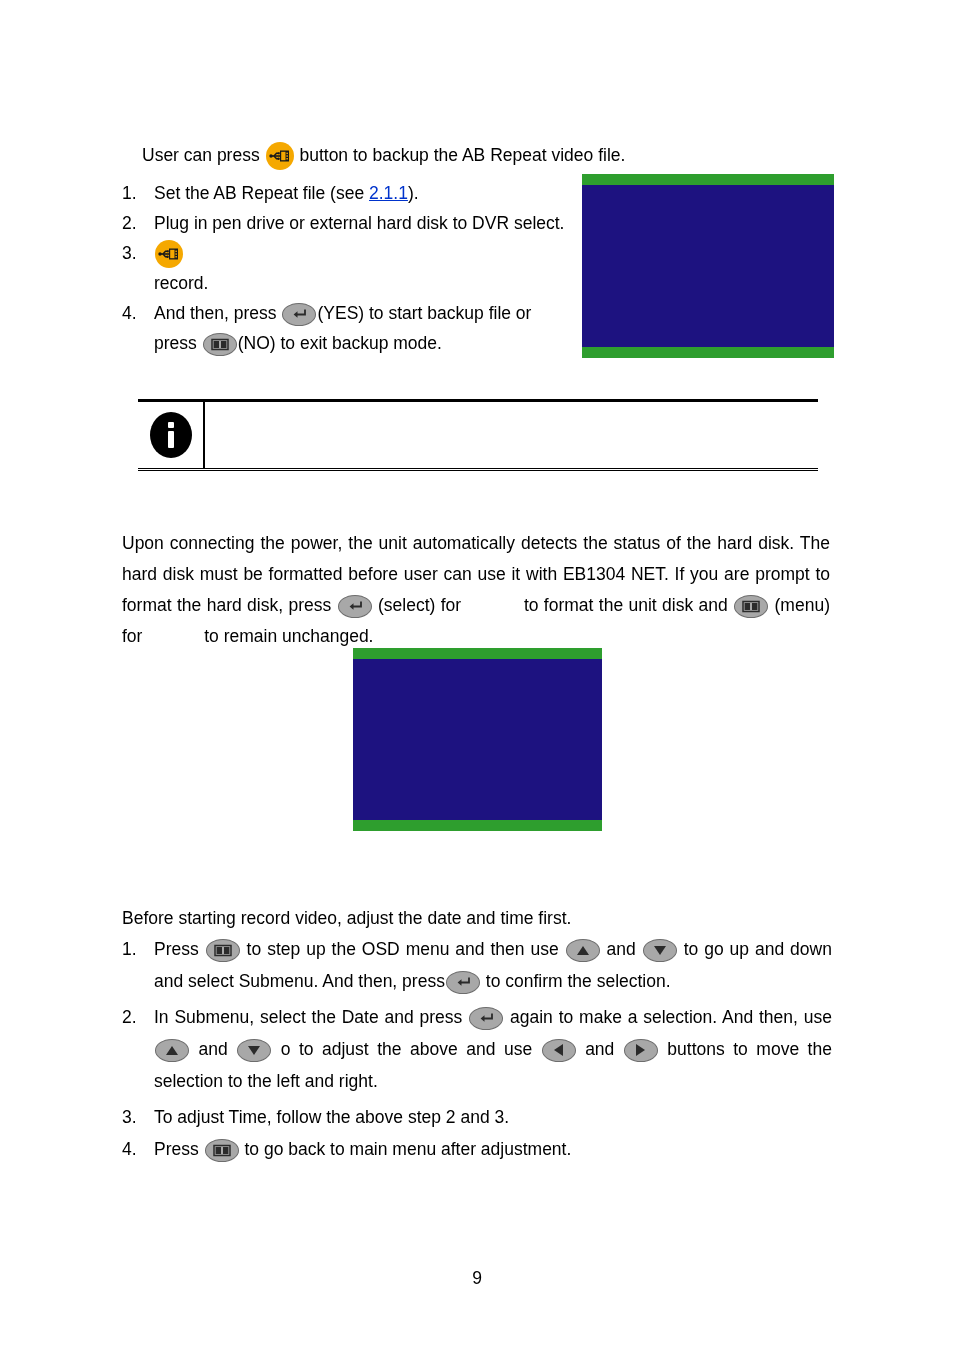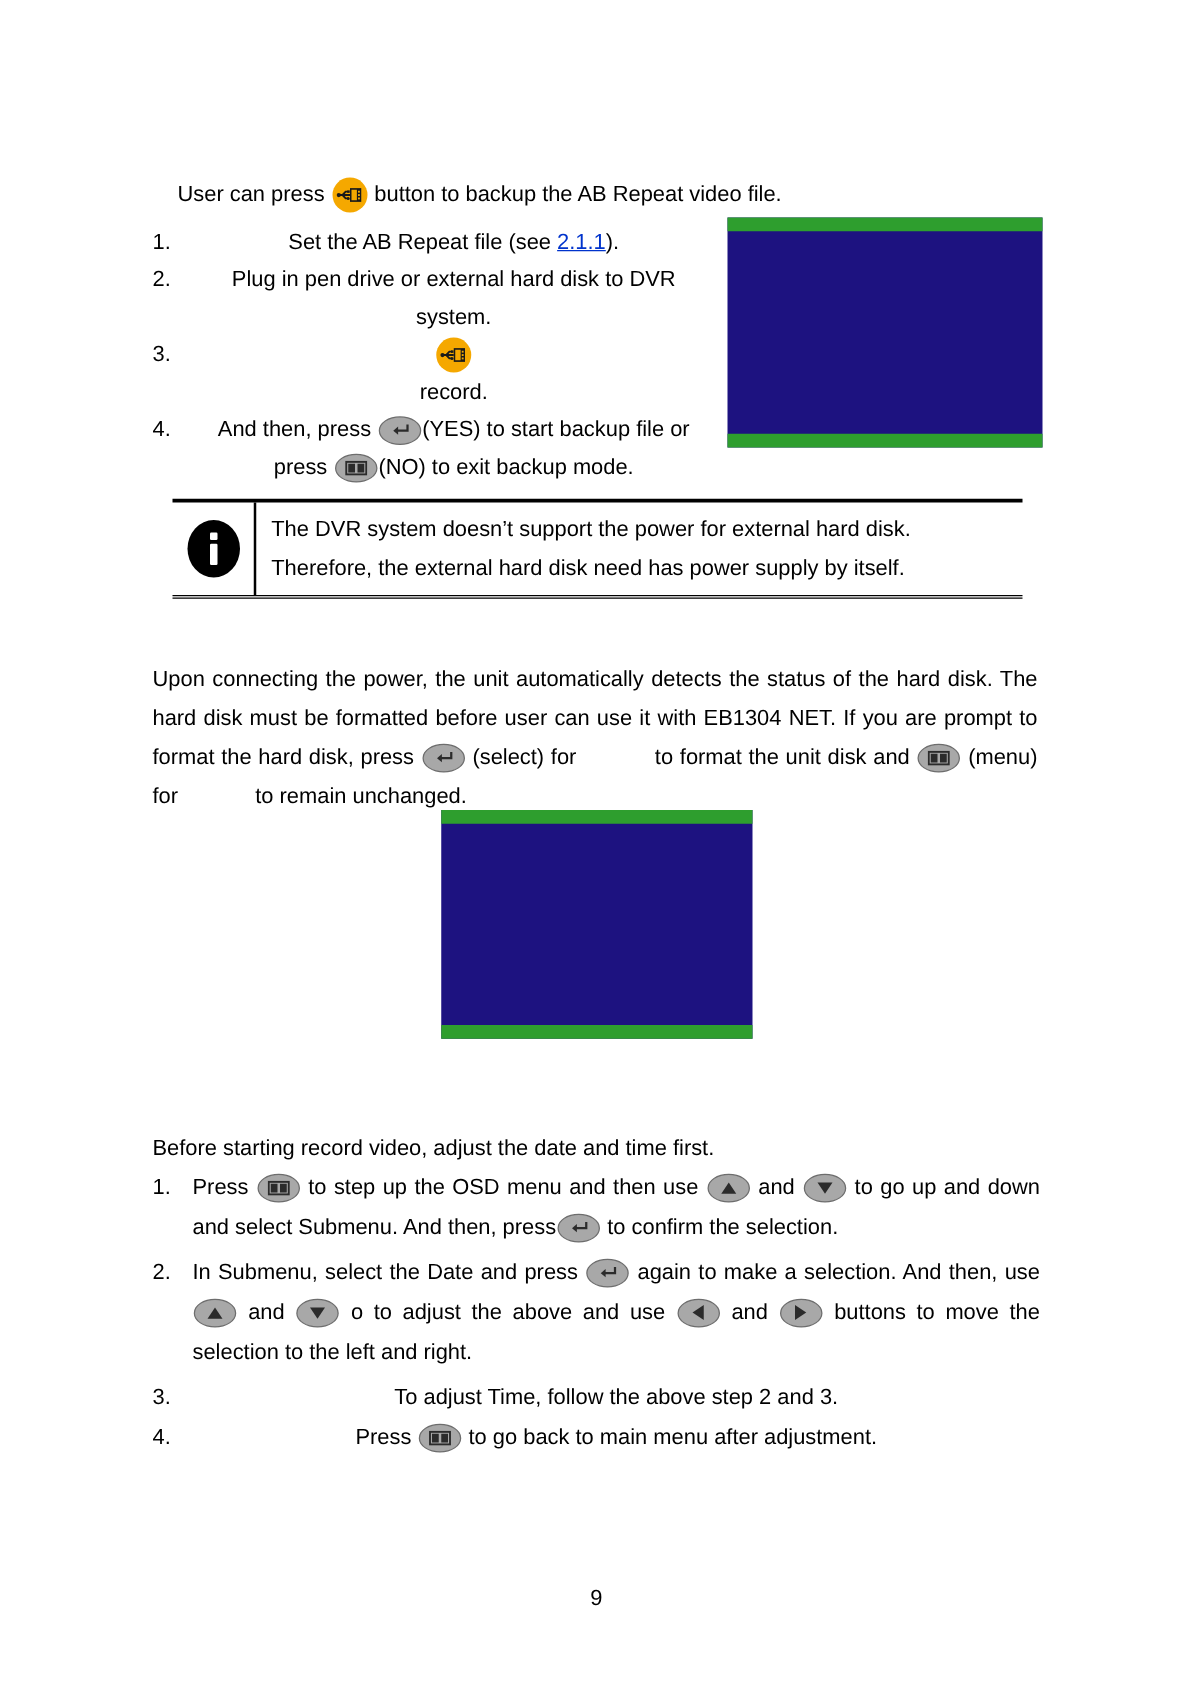--- a/index.html
+++ b/index.html
@@ -155,21 +155,21 @@
   }
   .li {
     display: flex;
     align-items: flex-start;
   }
   .li-num {
     width: 32px;
     flex: 0 0 32px;
     text-align: left;
   }
-  .li-body { flex: 1; text-align: center; }
+  .li-body { flex: 1; }
 
   .just { text-align: justify; text-justify: inter-word; }
 
   a.xref {
     color: #0033cc;
     text-decoration: underline;
   }
 
   .pageno {
     position: absolute;
@@ -218,21 +218,21 @@
     <div class="li">
       <div class="li-num">1.</div>
       <div class="li-body">
         <span>Set the AB Repeat file (see</span>
         <a class="xref" href="#">2.1.1</a><span>).</span>
       </div>
     </div>
 
     <div class="li">
       <div class="li-num">2.</div>
-      <div class="li-body" style="width:420px;">Plug in pen drive or external hard disk to DVR system.</div>
+      <div class="li-body" style="width:420px;">Plug in pen drive or external hard disk to DVR select.</div>
     </div>
 
     <div class="li">
       <div class="li-num">3.</div>
       <div class="li-body">
         <span class="usb-ico">
           <span class="glyph">
             <svg width="22" height="16" viewBox="0 0 22 16" aria-hidden="true">
               <rect x="11" y="2.5" width="9" height="11" fill="#1a1a1a"></rect>
               <rect x="12.2" y="3.8" width="4.3" height="8.4" fill="#f5a800"></rect>
@@ -277,24 +277,20 @@
       </div>
     </div>
   </div>
 
   <div class="note">
     <div class="note-icon-cell">
       <div class="info-badge">
         <span class="dot"></span>
         <span class="stem"></span>
       </div>
-    </div>
-    <div class="note-text">
-      <span class="note-line">The DVR system doesn’t support the power for external hard disk.</span>
-      <span class="note-line">Therefore, the external hard disk need has power supply by itself.</span>
     </div>
   </div>
 
   <div class="para just" style="left:122px; top:528px; width:708px; line-height:31px;">
     <span>Upon connecting the power, the unit automatically detects the status of the hard disk. The hard disk must be formatted before user can use it with EB1304 NET. If you are prompt to format the hard disk, press</span>
     <span class="btn-ico wide">
       <span class="glyph">
         <svg width="16" height="13" viewBox="0 0 16 13" aria-hidden="true">
           <path d="M14 1.5 V6.5 H5" stroke="#2b2b2b" stroke-width="1.8" fill="none"></path>
           <path d="M6.5 3.2 L2.6 6.5 L6.5 9.8 Z" fill="#2b2b2b"></path>

